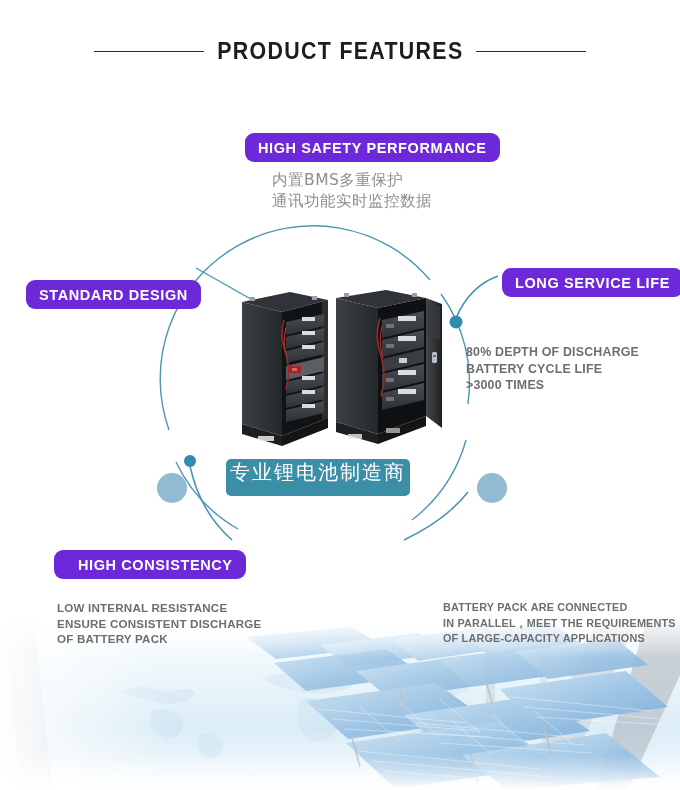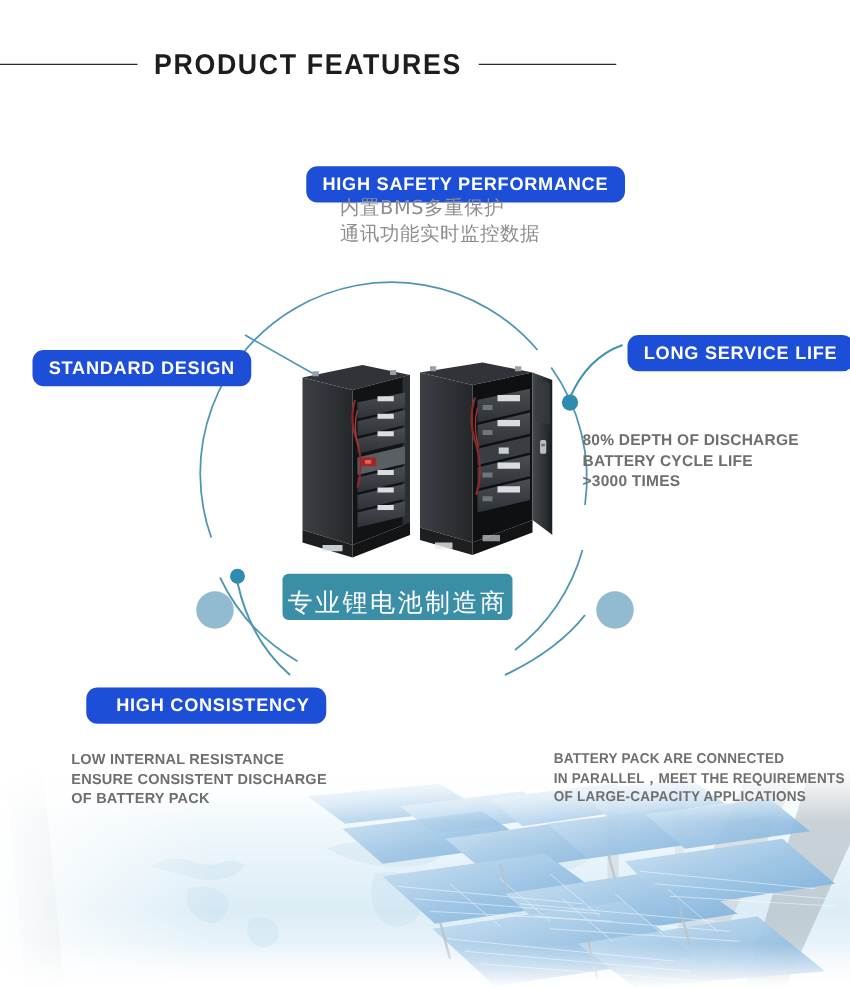--- a/index.html
+++ b/index.html
@@ -35,20 +35,21 @@
   .scenery svg { display: block; }
 
   
   .title-wrap {
     position: absolute;
     top: 38px;
     left: 0;
     width: 680px;
     display: flex;
     align-items: center;
+    justify-content: center;
   }
   .title-rule {
     height: 1px;
     background: #2b2b2b;
     width: 110px;
   }
   .title-text {
     font-size: 23px;
     font-weight: bold;
     letter-spacing: 1.4px;
@@ -69,21 +70,21 @@
     position: absolute;
     left: 236px;
     top: 278px;
     width: 206px;
     height: 182px;
   }
 
   
   .pill {
     position: absolute;
-    background: #1d4ed8;
+    background: #6d28d9;
     border-radius: 9px;
     color: #ffffff;
     font-size: 14.5px;
     font-weight: bold;
     letter-spacing: 0.6px;
     display: flex;
     align-items: center;
     justify-content: center;
     white-space: nowrap;
     padding: 0 13px;
@@ -119,21 +120,21 @@
     left: 226px;
     top: 459px;
     width: 184px;
     height: 37px;
     background: #3a8fa7;
     border-radius: 5px;
     color: #ffffff;
     font-size: 20px;
     letter-spacing: 2px;
     display: flex;
-    align-items: flex-end;
+    align-items: flex-start;
     justify-content: center;
     font-family: "DejaVu Sans", sans-serif;
   }
 </style>
 </head>
 <body>
 
 <div id="page">
 
   <div class="scenery">
@@ -377,35 +378,35 @@
     </g>
   </svg>
 
   <div class="center-badge">
     <span>专业锂电池制造商</span>
   </div>
 
   <div class="pill" style="left:245px; top:133px;">
     <span>HIGH SAFETY PERFORMANCE</span>
   </div>
-  <div class="cn-sub" style="left:272px; top:156px; width:250px;">内置BMS多重保护
+  <div class="cn-sub" style="left:272px; top:170px; width:250px;">内置BMS多重保护
 通讯功能实时监控数据</div>
 
   <div class="pill" style="left:26px; top:280px;">
     <span>STANDARD DESIGN</span>
   </div>
 
   <div class="pill" style="left:474px; top:268px;margin-left:28px;">
     <span>LONG SERVICE LIFE</span>
   </div>
   <div class="body-text" style="left:466px; top:344px; width:215px; font-size:12.4px; line-height:16.5px;">80% DEPTH OF DISCHARGE
 BATTERY CYCLE LIFE
 &gt;3000 TIMES</div>
 
-  <div class="pill" style="left:69px; top:550px;padding-left:24px;">
+  <div class="pill" style="left:54px; top:550px;padding-left:24px;">
     <span>HIGH CONSISTENCY</span>
   </div>
   <div class="body-text" style="left:57px; top:600px; width:225px;">LOW INTERNAL RESISTANCE
 ENSURE CONSISTENT DISCHARGE
 OF BATTERY PACK</div>
 
   <div class="body-text narrow" style="left:443px; top:600px; width:245px; font-size:11.4px; line-height:15.5px;">BATTERY PACK ARE CONNECTED
 IN PARALLEL，MEET THE REQUIREMENTS
 OF LARGE-CAPACITY APPLICATIONS</div>
 

